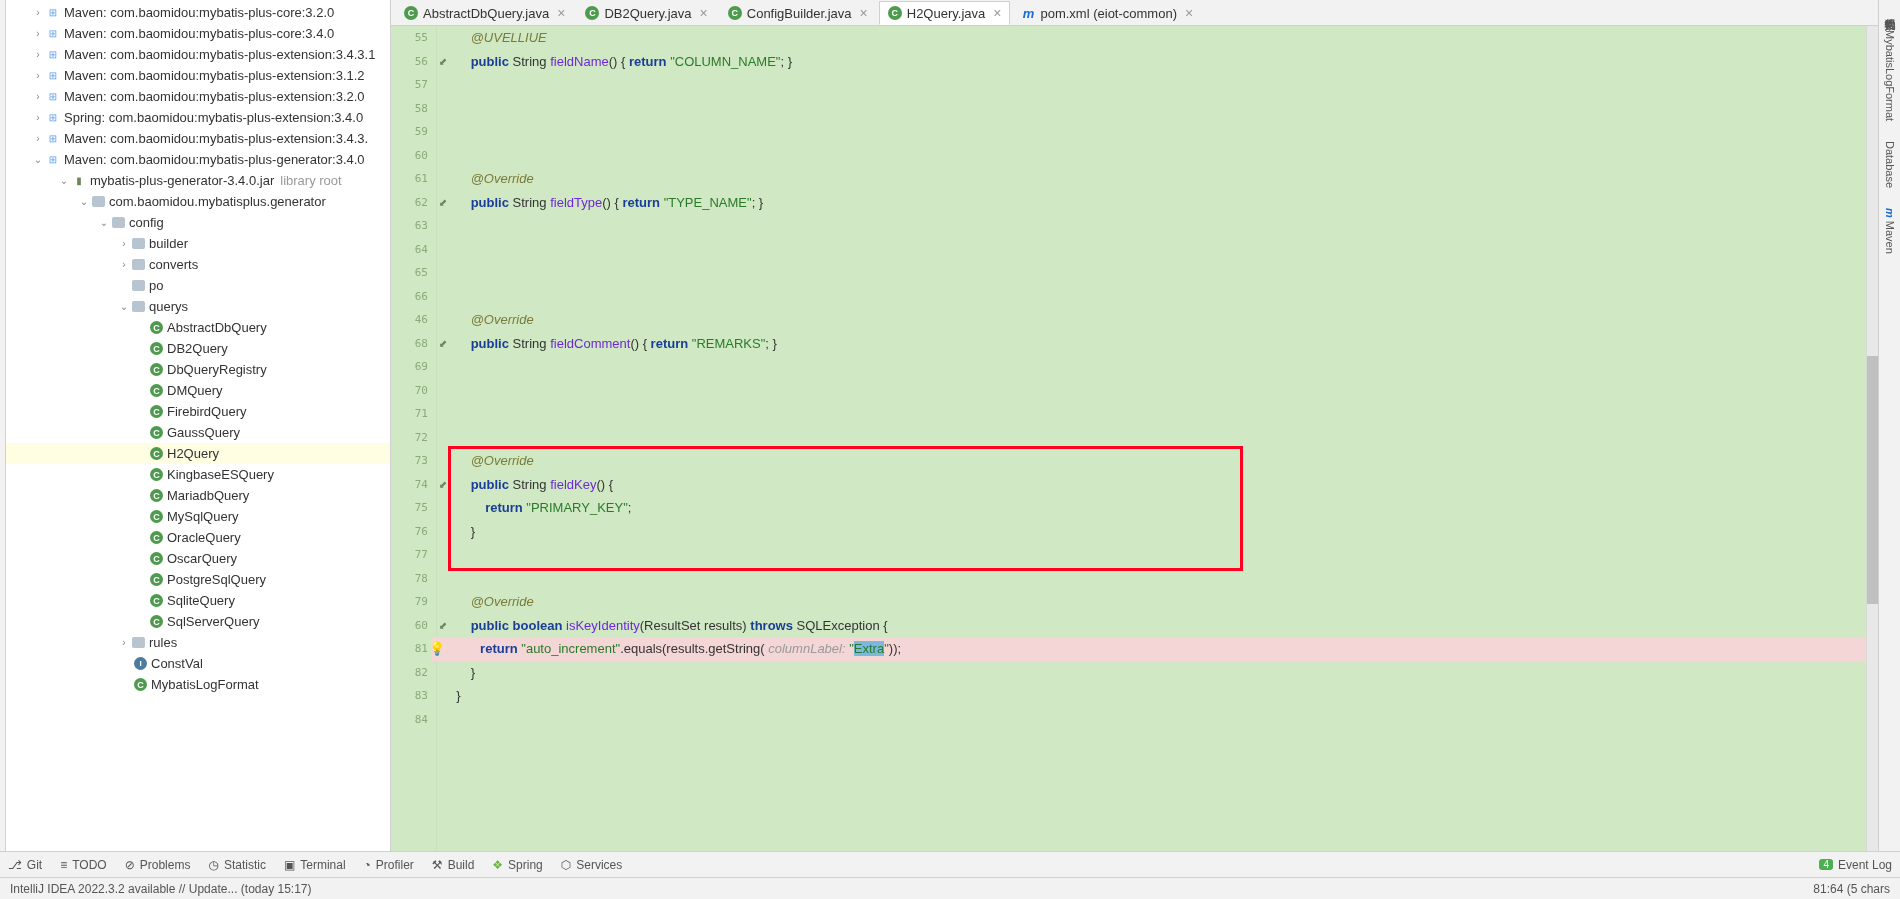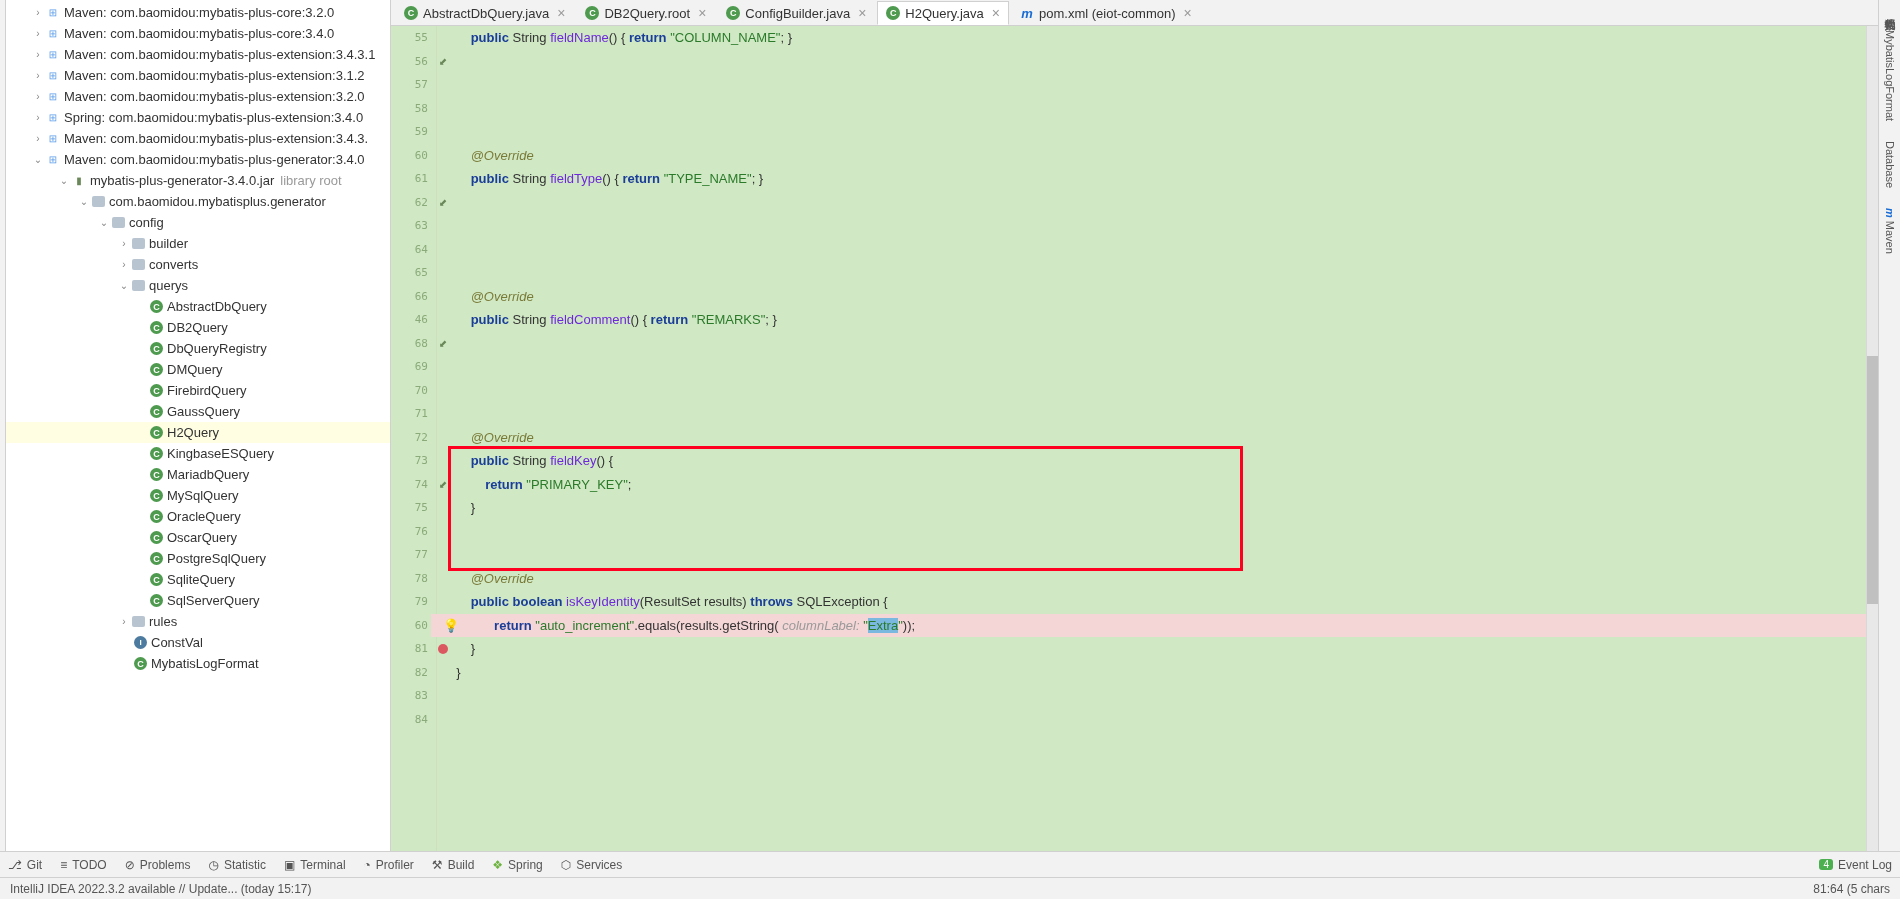--- a/index.html
+++ b/index.html
@@ -40,21 +40,21 @@
 .kw { color: #1a3d99; font-weight: bold; }
 .type { color: #333; }
 .method { color: #6d28d9; }
 .str { color: #2a7a2a; font-weight: 500; }
 .ann { color: #7a7a38; font-style: italic; }
 .paramhint { color: #999; font-style: italic; }
 .sel { background: #7ab8e0; }
 .highlight-box { position: absolute; border: 3px solid #ff0020; pointer-events: none; }
 .bp { width: 10px; height: 10px; background: #db5860; border-radius: 50%; }
 .bulb { color: #e8a33d; font-size: 13px; }
-.line-hl { background: #f5d6d6; margin-left: -18px; padding-left: 18px; }
+.line-hl { background: #f5d6d6; margin-left: -18px; padding-left: 4px; }
 .bottom-bar { height: 26px; border-top: 1px solid #d0d0d0; display: flex; align-items: center; padding: 0 8px; background: #f2f2f2; gap: 18px; }
 .bottom-item { display: flex; align-items: center; gap: 5px; color: #555; cursor: pointer; font-size: 12px; }
 .bottom-right { margin-left: auto; display: flex; align-items: center; gap: 8px; }
 .status-bar { height: 22px; border-top: 1px solid #d0d0d0; display: flex; align-items: center; padding: 0 10px; background: #f2f2f2; font-size: 12px; color: #555; }
 .status-right { margin-left: auto; }
 .right-sidebar { width: 22px; border-left: 1px solid #d0d0d0; background: #f2f2f2; writing-mode: vertical-rl; display: flex; align-items: center; padding-top: 10px; gap: 20px; font-size: 11px; color: #555; }
 .scrollbar-track { width: 12px; background: #e8e8e8; border-left: 1px solid #d8d8d8; position: relative; }
 .scrollbar-thumb { position: absolute; top: 40%; width: 100%; height: 30%; background: #c0c0c0; }
 </style>
 </head>
@@ -153,20 +153,25 @@
           <span class="tree-label">builder</span>
         </div>
       <div class="tree-row" style="padding-left:110px">
           <span class="tw">
             <span class="chev">›</span>
           </span>
           <span class="icon icon-folder"></span>
           <span class="tree-label">converts</span>
         </div>
       <div class="tree-row" style="padding-left:110px">
+          <span class="tw"></span>
+          <span class="icon icon-folder"></span>
+          <span class="tree-label">po</span>
+        </div>
+      <div class="tree-row" style="padding-left:110px">
           <span class="tw">
             <span class="chev">⌄</span>
           </span>
           <span class="icon icon-folder"></span>
           <span class="tree-label">querys</span>
         </div>
 
       <div id="queries-container">
           <div class="tree-row" style="padding-left: 144px;">
             <span class="icon icon-class">C</span>
@@ -250,21 +255,21 @@
 
   <div class="editor-section">
     <div class="tabs" id="tabs-container">
         <div class="tab">
           <span class="tab-icon java">C</span>
           <span>AbstractDbQuery.java</span>
           <span class="tab-close">×</span>
         </div>
         <div class="tab">
           <span class="tab-icon java">C</span>
-          <span>DB2Query.root</span>
+          <span>DB2Query.java</span>
           <span class="tab-close">×</span>
         </div>
         <div class="tab">
           <span class="tab-icon java">C</span>
           <span>ConfigBuilder.java</span>
           <span class="tab-close">×</span>
         </div>
         <div class="tab active">
           <span class="tab-icon java">C</span>
           <span>H2Query.java</span>
@@ -353,20 +358,21 @@
           </div>
           <div class="mark">
             <span class="bp"></span>
           </div>
           <div class="mark"></div>
           <div class="mark"></div>
           <div class="mark"></div>
         </div>
       <div class="code-area" id="code">
         <div class="highlight-box" style="top:420px; left:-1px; width:795px; height:125px;"></div>
+      <div class="code-line">      <span class="ann">@UVELLIUE</span></div>
           <div class="code-line">      <span class="kw">public</span> <span class="type">String</span> <span class="method">fieldName</span>() { <span class="kw">return</span> <span class="str">"COLUMN_NAME"</span>; }</div>
           <div class="code-line">  </div>
           <div class="code-line">  </div>
           <div class="code-line">  </div>
           <div class="code-line">  </div>
           <div class="code-line">      <span class="ann">@Override</span></div>
           <div class="code-line">      <span class="kw">public</span> <span class="type">String</span> <span class="method">fieldType</span>() { <span class="kw">return</span> <span class="str">"TYPE_NAME"</span>; }</div>
           <div class="code-line">  </div>
           <div class="code-line">  </div>
           <div class="code-line">  </div>

